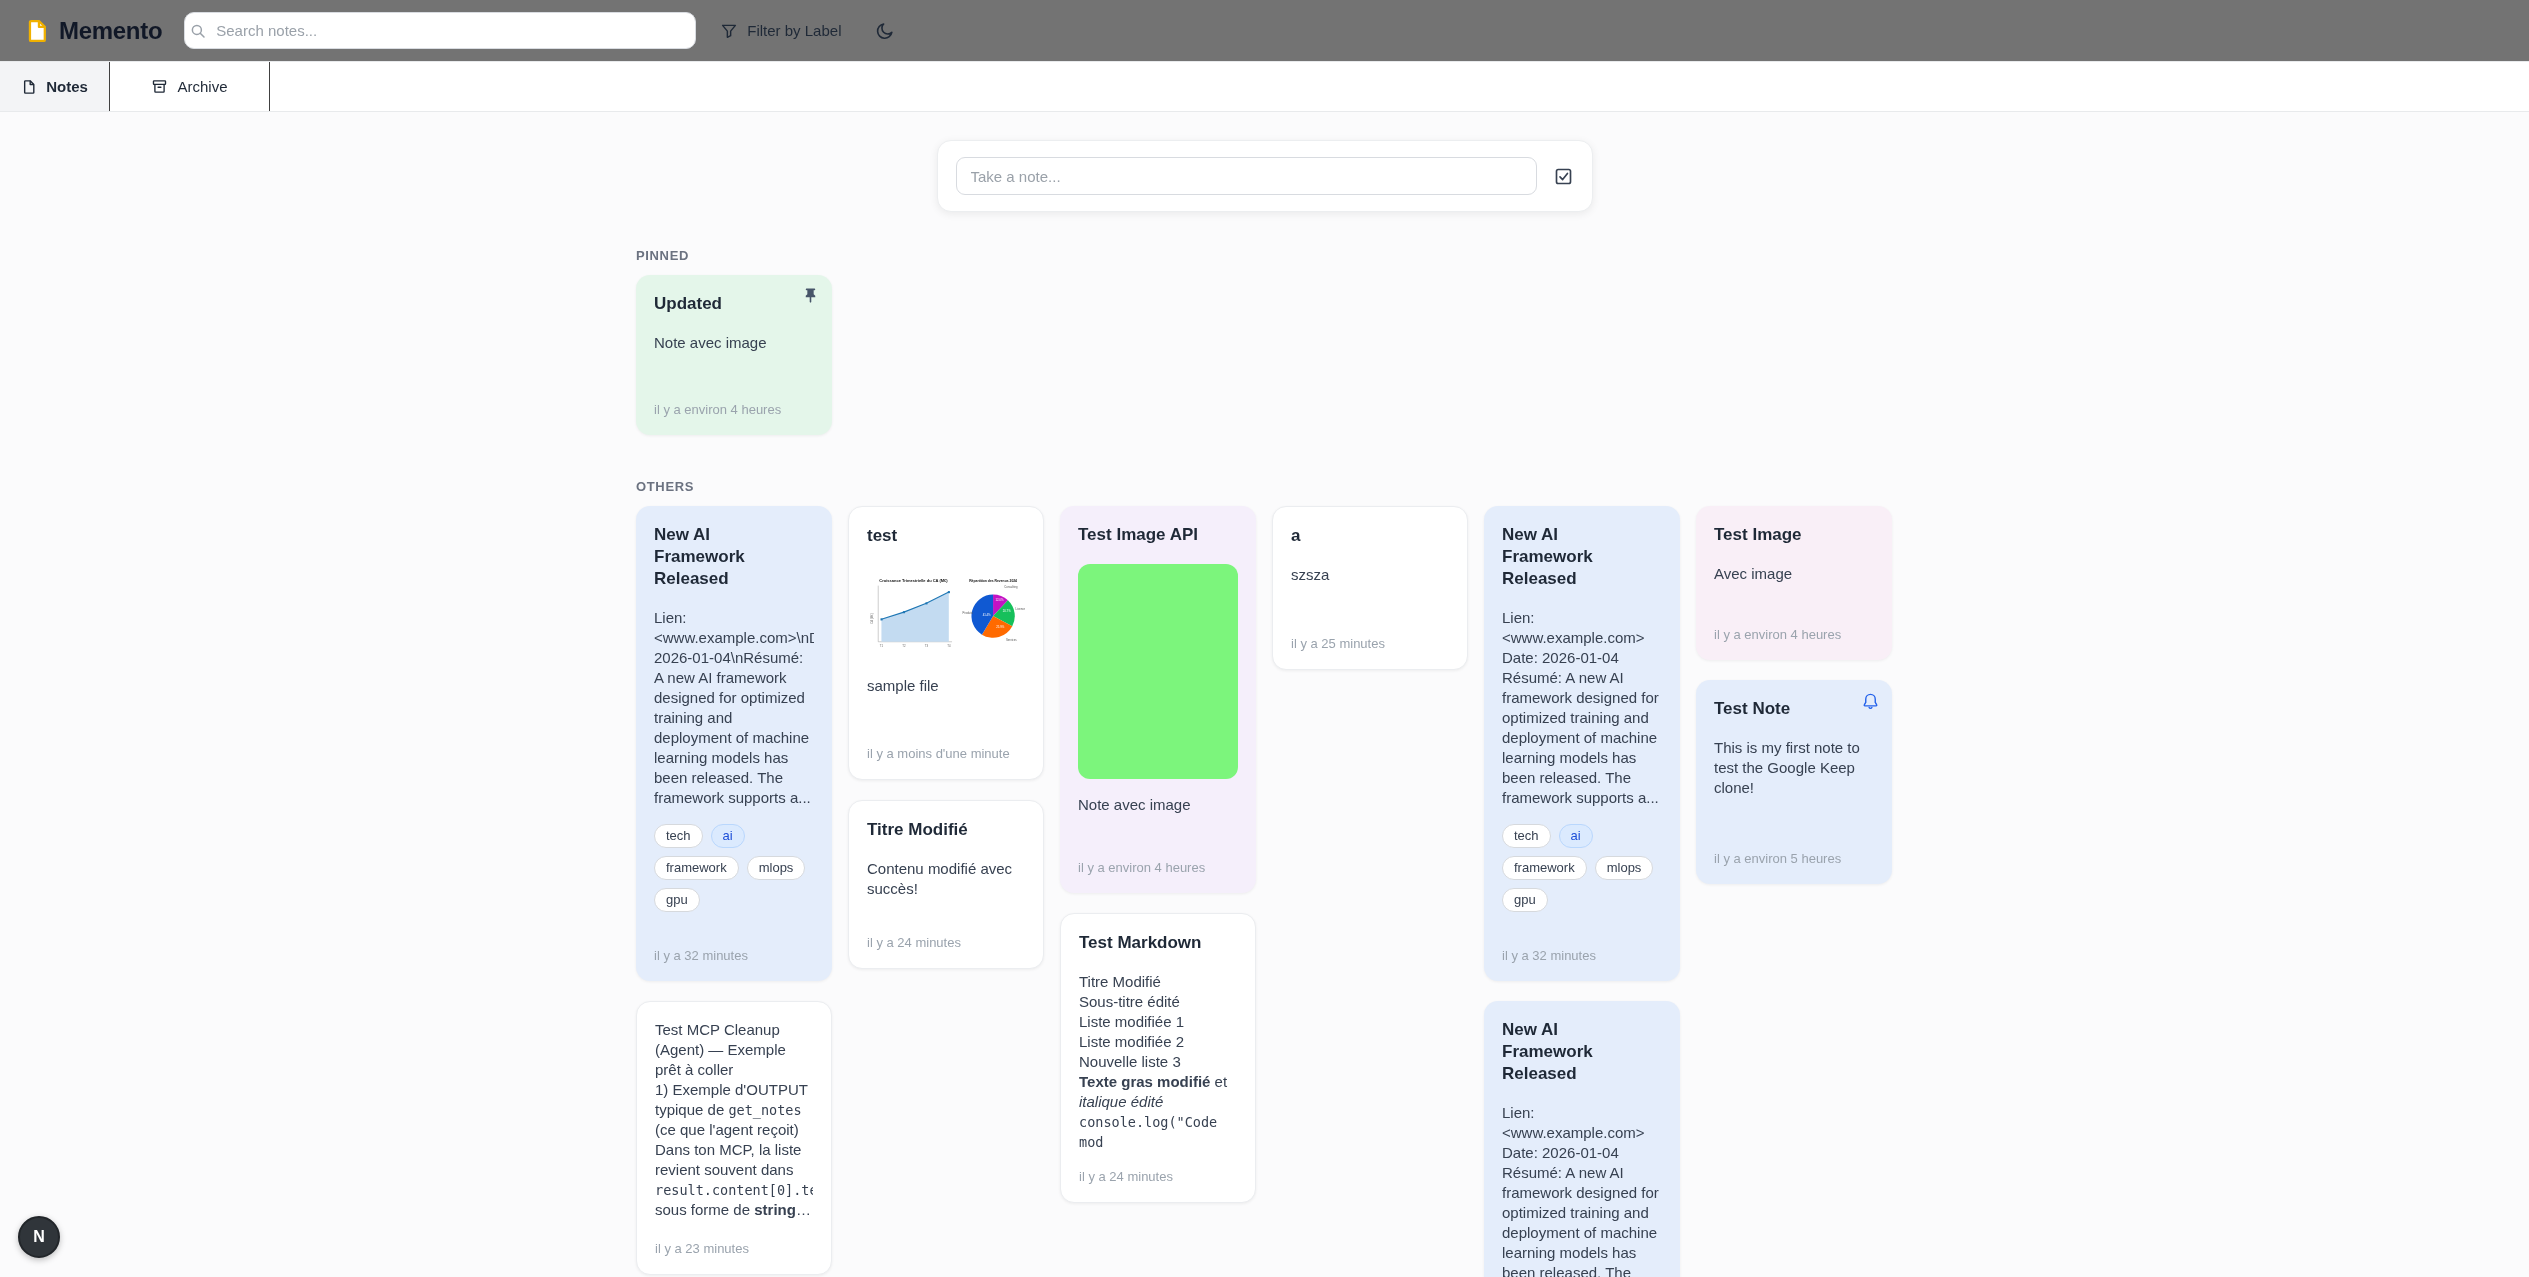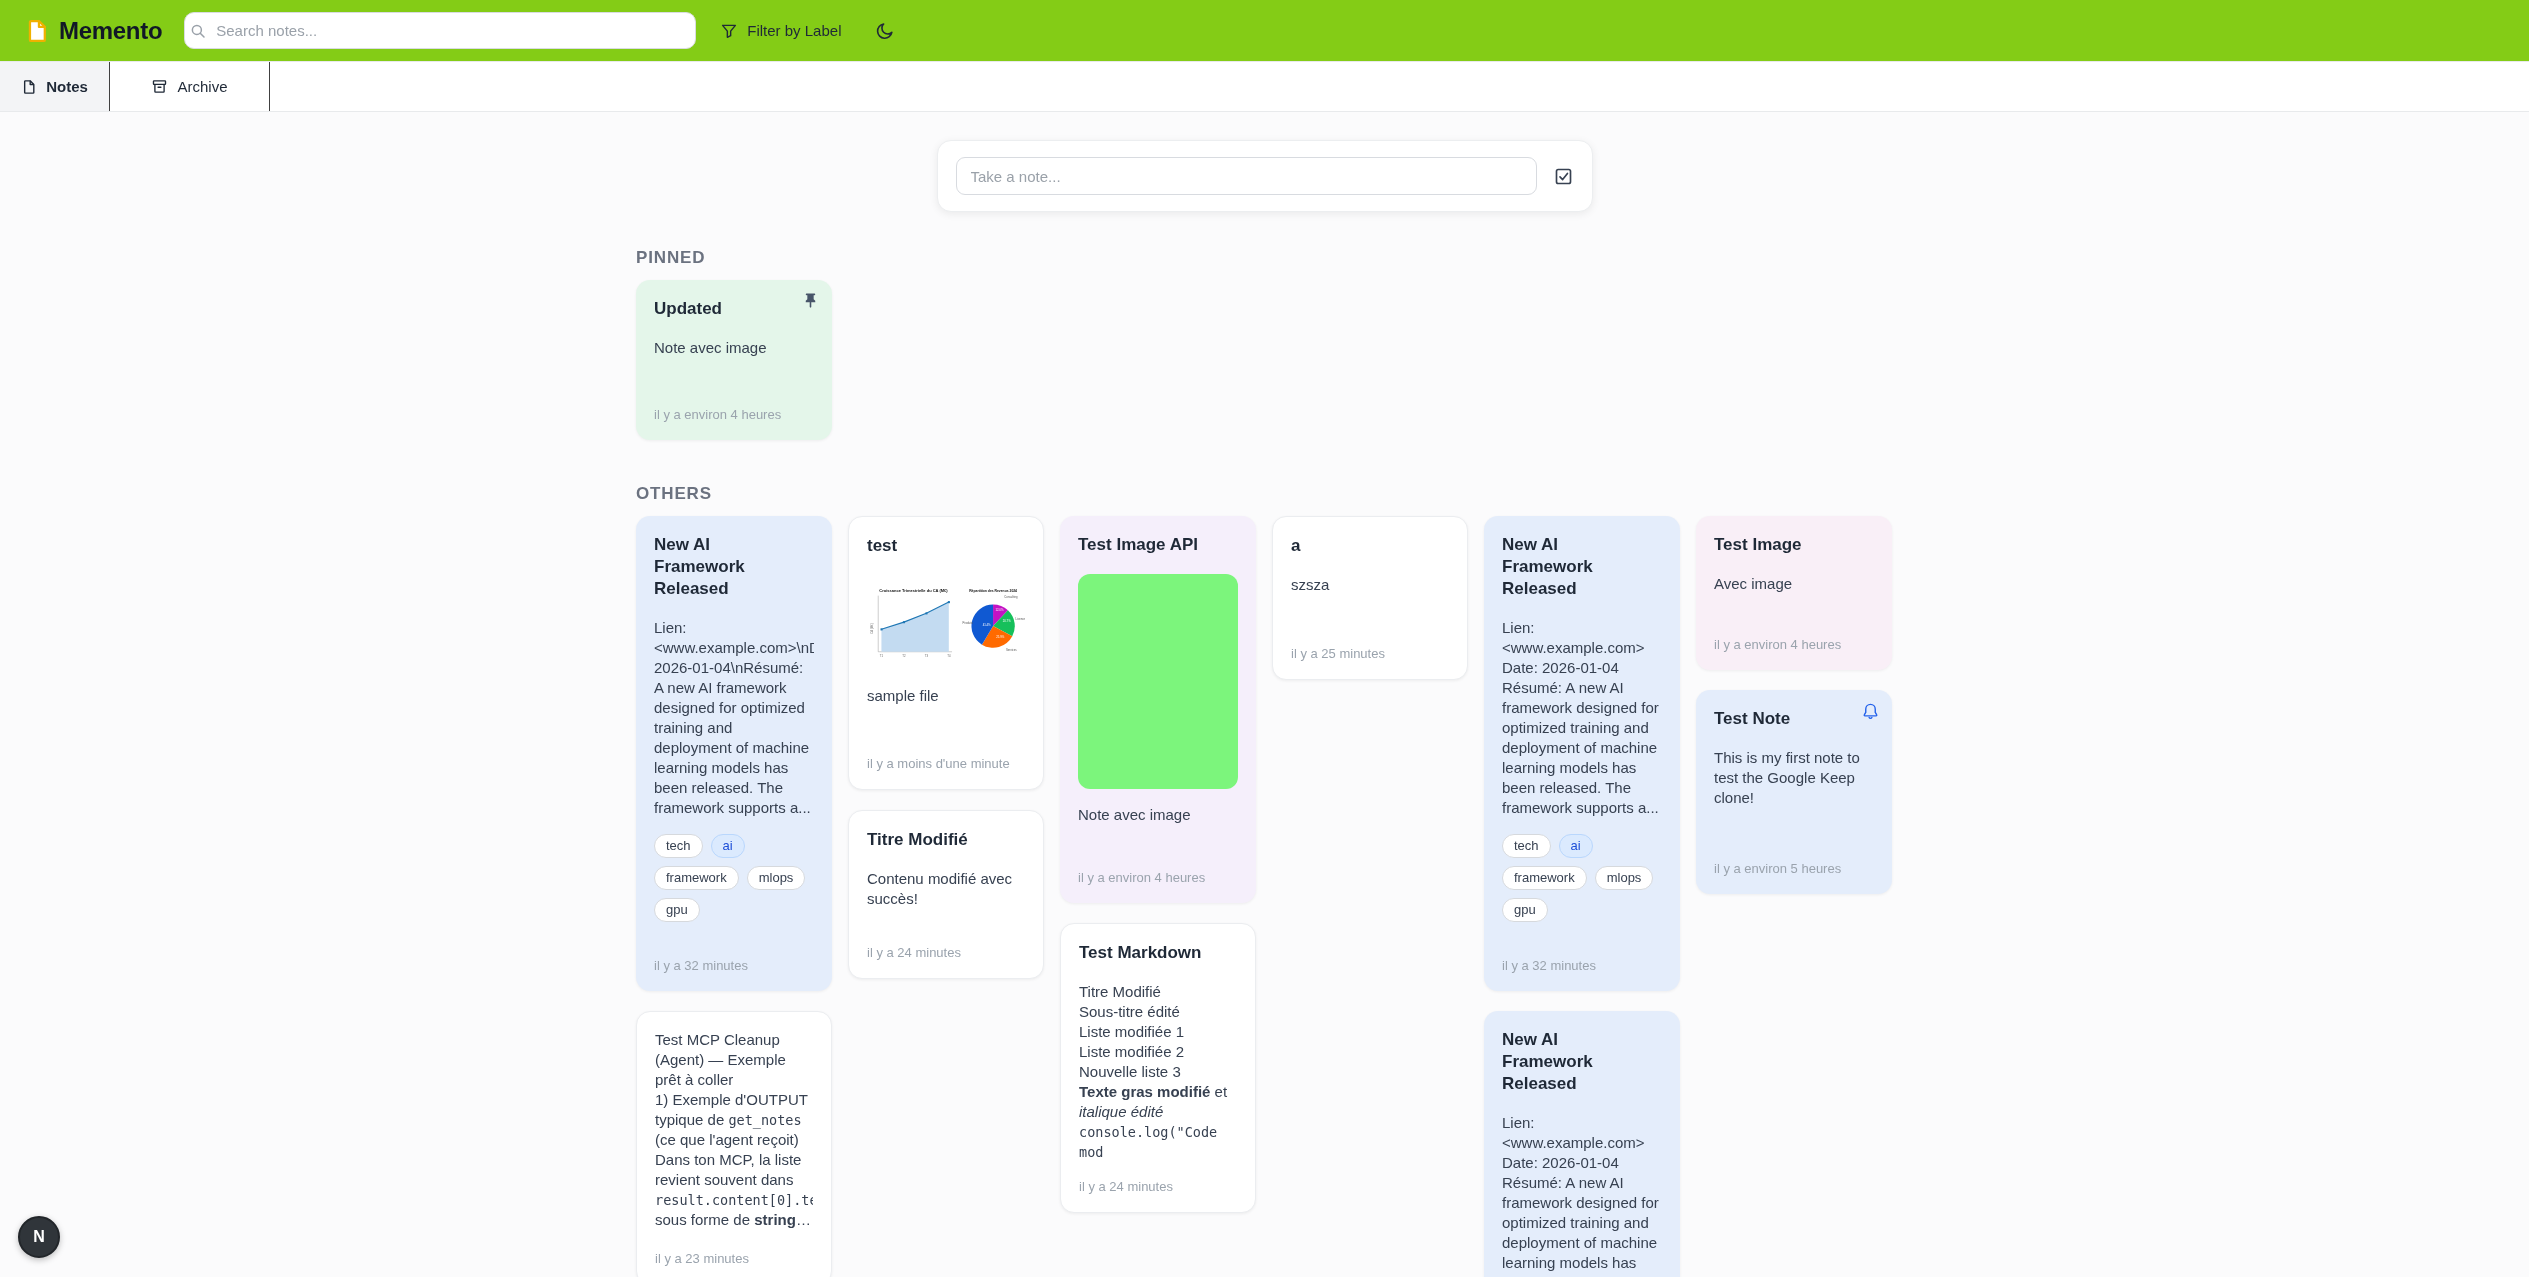--- a/index.html
+++ b/index.html
@@ -1,21 +1,21 @@
 <!DOCTYPE html>
 <html><head>
 <meta charset="utf-8">
 <style>
   * { margin:0; padding:0; box-sizing:border-box; }
   html,body { width:2529px; height:1277px; }
   body { font-family:"Liberation Sans","DejaVu Sans",sans-serif; color:#1f2937; background:#fbfbfc; }
   .page { position:relative; width:2529px; height:1277px; overflow:hidden; background:#fbfbfc; }
 
   
-  .header { position:absolute; top:0; left:0; width:100%; height:62px; background:#84cc16;
+  .header { position:absolute; top:0; left:0; width:100%; height:62px; background:#737373;
             border-bottom:1px solid #e8eaec; display:flex; align-items:center; padding-left:24px; }
   .logo { display:flex; align-items:center; gap:9px; }
   .app-title { font-size:24px; font-weight:700; color:#111827; letter-spacing:-0.3px; }
   .searchbox { margin-left:22px; width:512px; height:37px; border:1px solid #d9dce1; border-radius:10px;
                background:#fff; display:flex; align-items:center; padding:0 4px; gap:9px; }
   .searchbox input { border:none; outline:none; flex:1; font-size:15px; color:#374151; background:transparent;
                      font-family:"Liberation Sans","DejaVu Sans",sans-serif; }
   .searchbox input::placeholder { color:#9aa1a9; }
   .filter-btn { margin-left:24px; display:flex; align-items:center; gap:9px; background:none; border:none;
                 font-size:15px; font-weight:500; color:#1f2937; cursor:pointer;
@@ -34,21 +34,21 @@
   .content { position:absolute; left:636px; top:140px; width:1257px; }
 
   .composer { margin:0 auto; width:656px; background:#fff; border:1px solid #eceef0; border-radius:14px;
               box-shadow:0 2px 8px rgba(0,0,0,.07); padding:16px 18px; display:flex; align-items:center; }
   .composer input { flex:1; height:38px; border:1px solid #d8dbe0; border-radius:9px; padding:0 14px;
                     font-size:15px; outline:none; color:#374151;
                     font-family:"Liberation Sans","DejaVu Sans",sans-serif; }
   .composer input::placeholder { color:#9aa1a9; }
   .composer-check { margin-left:16px; background:none; border:none; cursor:pointer; display:flex; }
 
-  .section-label { margin-top:36px; font-size:17px; font-weight:700; letter-spacing:.05em; color:#6b7280; }
+  .section-label { margin-top:36px; font-size:13px; font-weight:700; letter-spacing:.05em; color:#6b7280; }
   .section-label.others { margin-top:44px; }
 
   .grid { margin-top:12px; display:flex; gap:16px; align-items:flex-start; }
   .col { width:196px; display:flex; flex-direction:column; gap:20px; }
 
   .note-card { position:relative; width:196px; border-radius:14px; padding:18px; overflow:hidden;
                display:flex; flex-direction:column; box-shadow:0 1px 3px rgba(0,0,0,.06); cursor:pointer; }
   .bg-white    { background:#fff; border:1px solid #ebedf0; }
   .bg-green    { background:#e4f6ea; }
   .bg-blue     { background:#e4edfb; }

